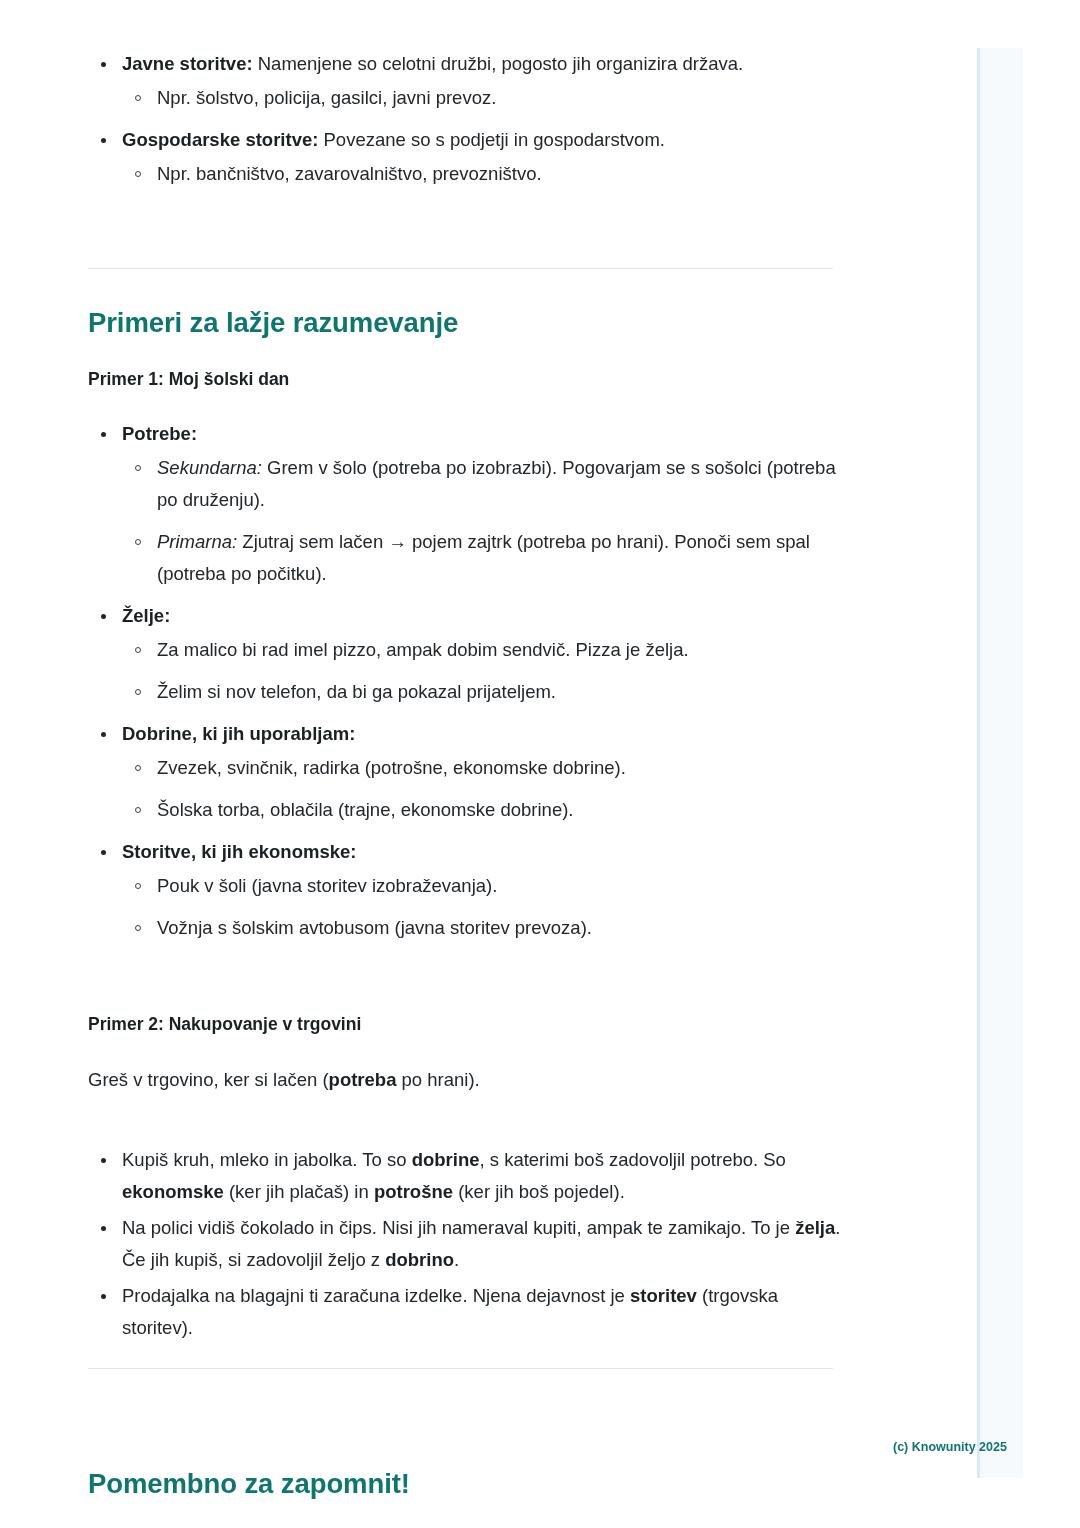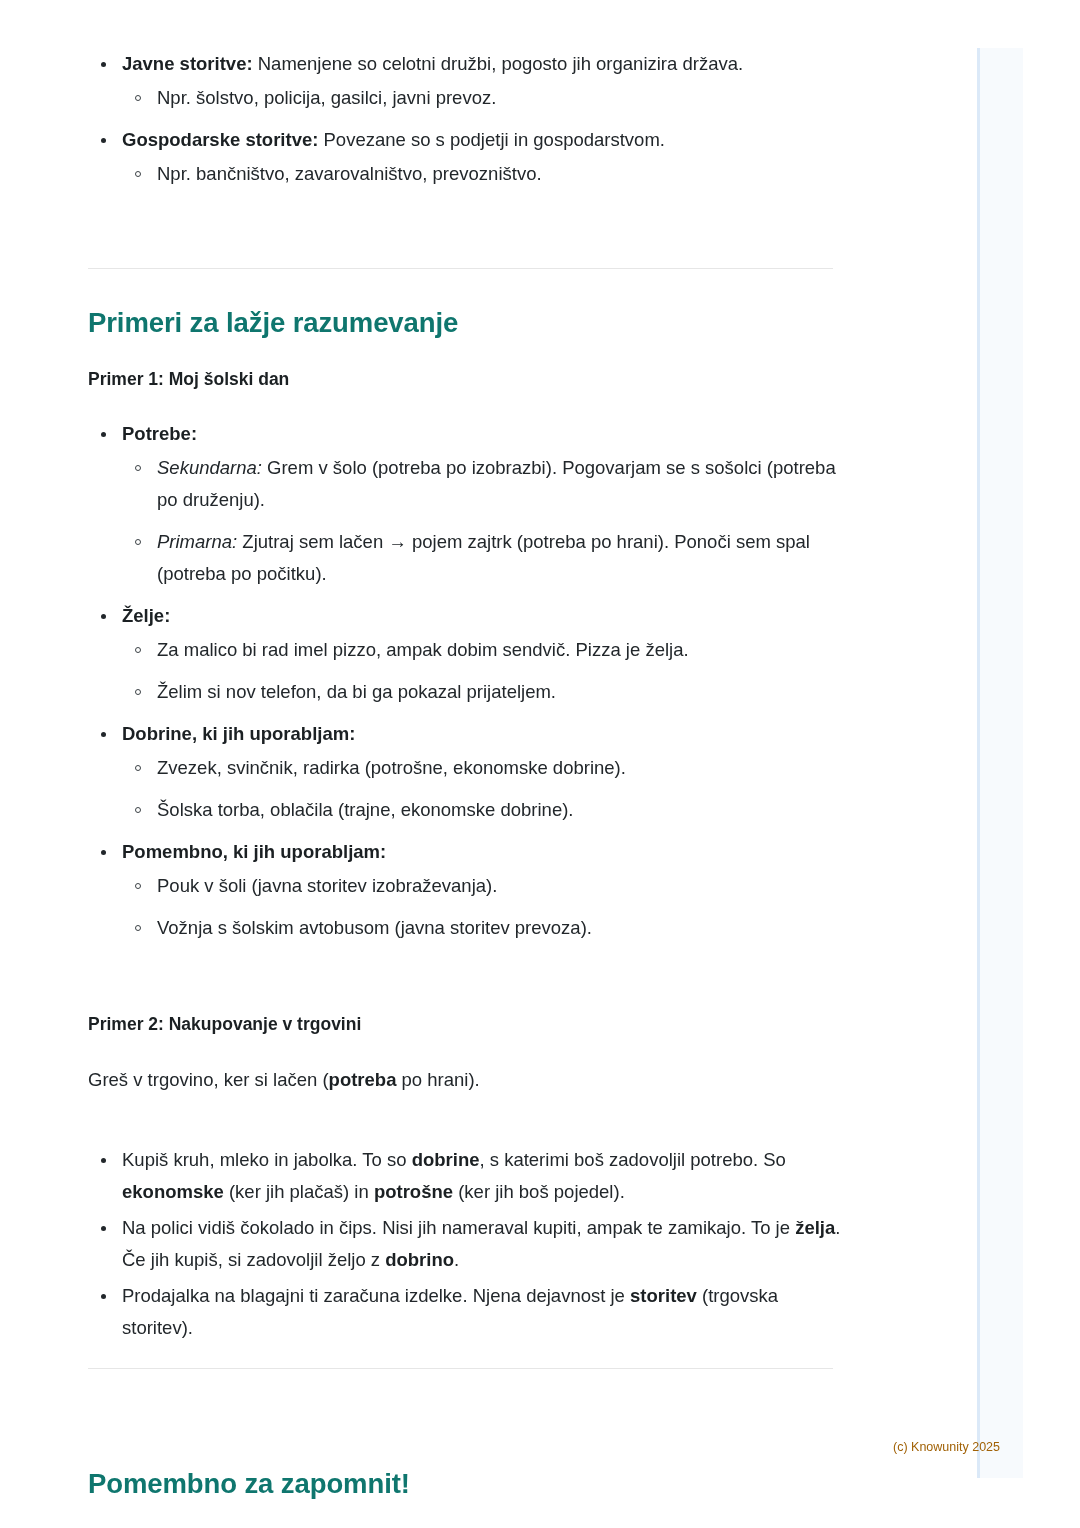--- a/index.html
+++ b/index.html
@@ -147,23 +147,24 @@
   #blk-primer2-list  { top: 1072px; margin-top: 24px; }
   #div-2             { position:absolute; left:0; top: 1320px; }
   #blk-remember-h    { top: 1419px; }
 
   .watermark {
     position: absolute;
     left: 893px;
     top: 1438px;
     font-size: 12.5px;
     line-height: 18px;
-    color: #a16207;
+    color: #0f766e;
     font-family: "Liberation Sans", sans-serif;
     white-space: nowrap;
+    font-weight: bold;
   }
 </style>
 </head>
 <body>
 
 <div class="page">
 
   <div class="edge-strip"></div>
 
   <div class="content">
@@ -235,21 +236,21 @@
             <li class="b2">
               <span>Zvezek, svinčnik, radirka (potrošne, ekonomske dobrine).</span>
             </li>
             <li class="b2">
               <span>Šolska torba, oblačila (trajne, ekonomske dobrine).</span>
             </li>
           </ul>
         </li>
 
         <li class="b1 spaced">
-          <b>Pomembno, ki jih uporabljam:</b>
+          <b>Storitve, ki jih ekonomske:</b>
           <ul class="lvl2">
             <li class="b2">
               <span>Pouk v šoli (javna storitev izobraževanja).</span>
             </li>
             <li class="b2">
               <span>Vožnja s šolskim avtobusom (javna storitev prevoza).</span>
             </li>
           </ul>
         </li>
 

